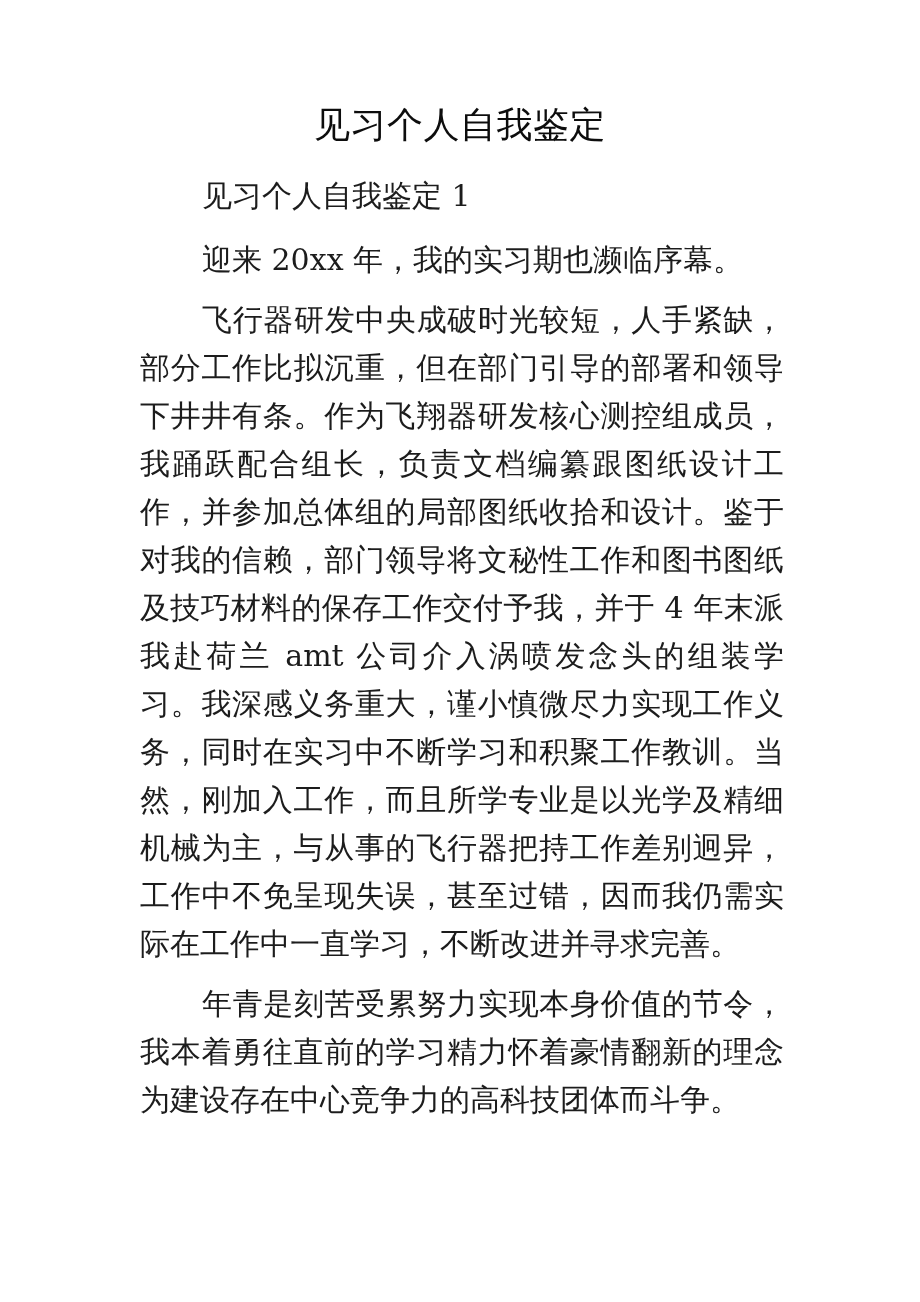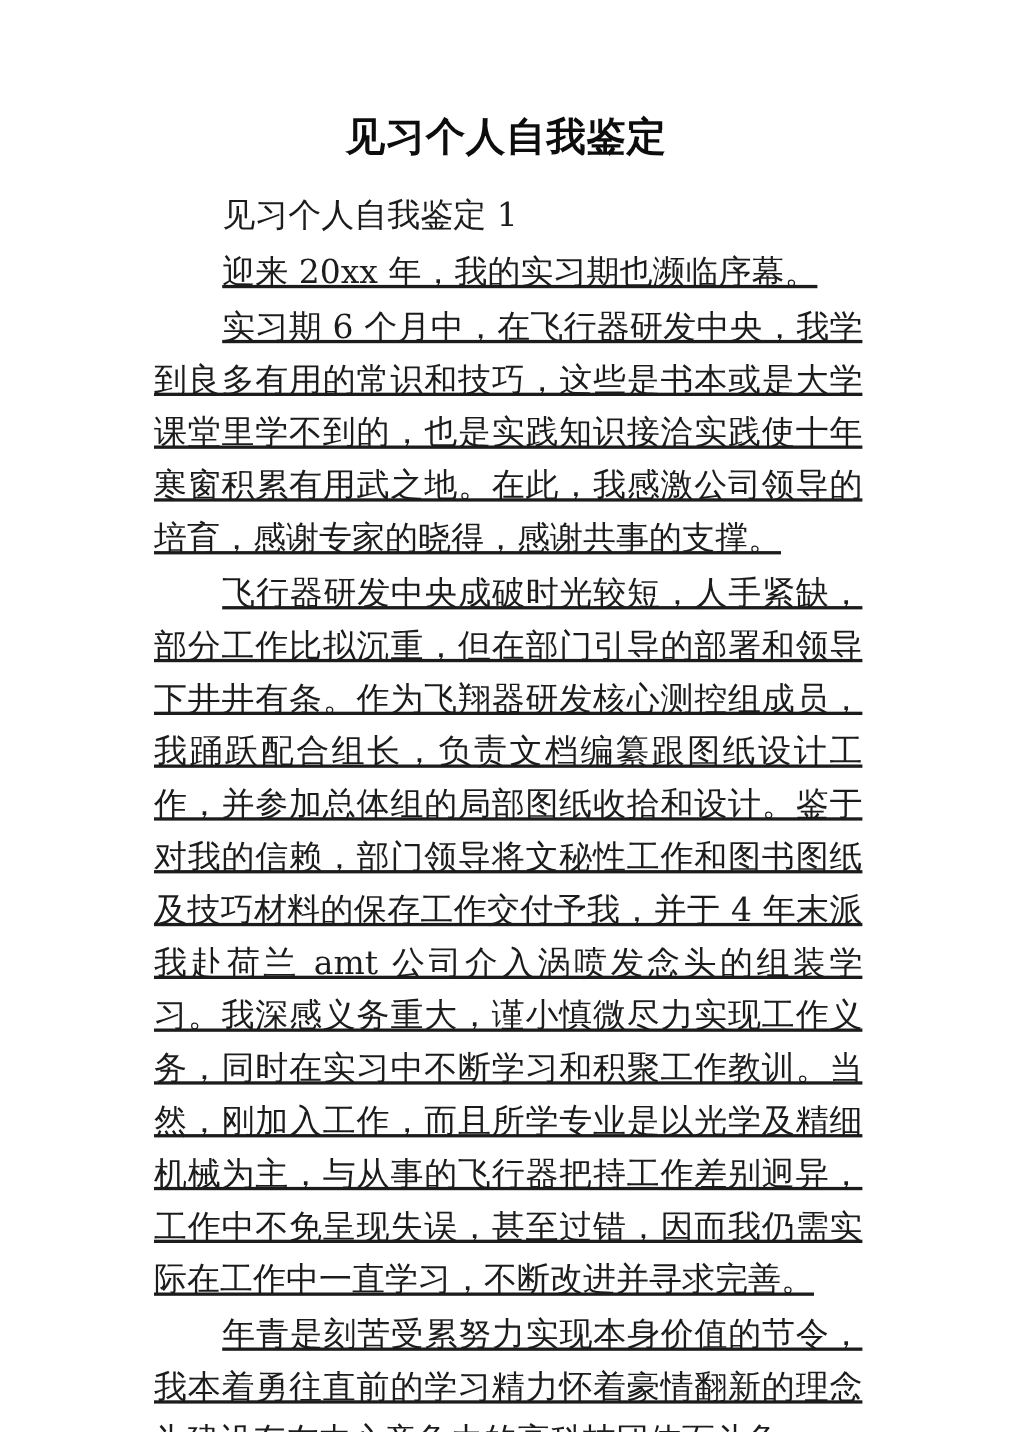--- a/index.html
+++ b/index.html
@@ -23,21 +23,21 @@
     background: #ffffff;
   }
 
   .doc-title {
     position: absolute;
     top: 100px;
     left: 0;
     width: 920px;
     text-align: center;
     font-family: "DejaVu Sans", "Liberation Sans", sans-serif;
-    font-weight: 700;
+    font-weight: 400;
     font-size: 36px;
     line-height: 50px;
     letter-spacing: 0.5px;
     color: #0d0d0d;
   }
 
   .body-col {
     position: absolute;
     top: 172px;
     left: 140px;
@@ -50,43 +50,41 @@
     line-height: 48px;
     color: #1c1c1c;
     text-align: justify;
     text-justify: inter-ideograph;
     text-indent: 62px;
     margin: 0;
     font-weight: 400;
   }
 
   .para + .para {
-    margin-top: 2px;
-    text-decoration: underline;
+    margin-top: 12px;
   }
 
   
   .para.subtitle {
-    margin-bottom: 4px;
+    margin-bottom: 16px;
   }
 </style>
 </head>
 <body>
 
 <div class="page">
 
   <div class="doc-title">见习个人自我鉴定</div>
 
   <div class="body-col">
 
     <p class="para subtitle">见习个人自我鉴定 1</p>
 
     <p class="para">迎来 20xx 年，我的实习期也濒临序幕。</p>
 
-    <p class="para">实习期 6 个月中，在飞行器研发中央，我学到良多有用的常识和技巧，这些是书本或是大学课堂里学不到的，也是实践知识接洽实践使十年寒窗积累有用武之地。在此，我感激公司领导的培育，感谢专家的晓得，感谢共事的支撑。</p>
 
     <p class="para">飞行器研发中央成破时光较短，人手紧缺，部分工作比拟沉重，但在部门引导的部署和领导下井井有条。作为飞翔器研发核心测控组成员，我踊跃配合组长，负责文档编纂跟图纸设计工作，并参加总体组的局部图纸收拾和设计。鉴于对我的信赖，部门领导将文秘性工作和图书图纸及技巧材料的保存工作交付予我，并于 4 年末派我赴荷兰 amt 公司介入涡喷发念头的组装学习。我深感义务重大，谨小慎微尽力实现工作义务，同时在实习中不断学习和积聚工作教训。当然，刚加入工作，而且所学专业是以光学及精细机械为主，与从事的飞行器把持工作差别迥异，工作中不免呈现失误，甚至过错，因而我仍需实际在工作中一直学习，不断改进并寻求完善。</p>
 
     <p class="para">年青是刻苦受累努力实现本身价值的节令，我本着勇往直前的学习精力怀着豪情翻新的理念为建设存在中心竞争力的高科技团体而斗争。</p>
 
   </div>
 
 </div>
 
 </body></html>

